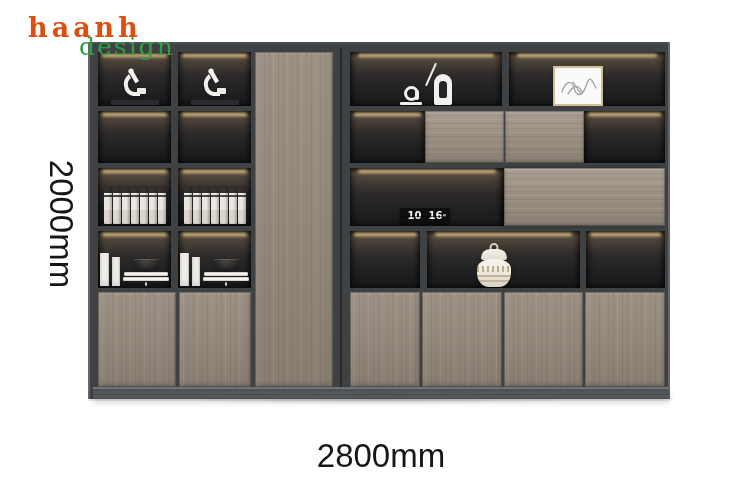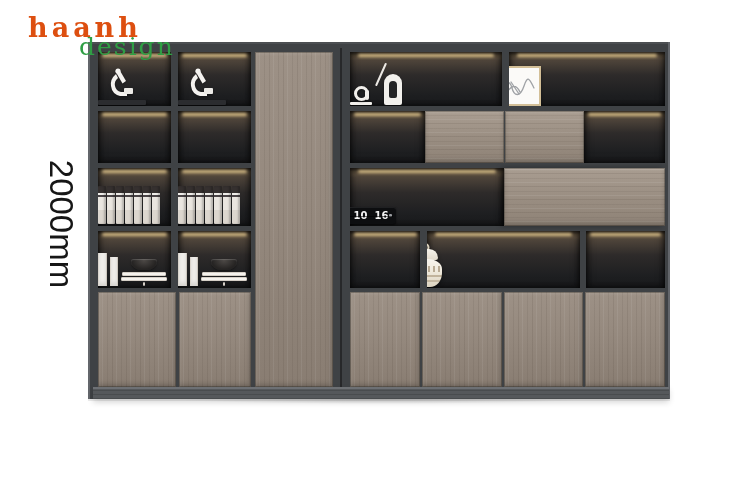--- a/index.html
+++ b/index.html
@@ -32,21 +32,21 @@
     box-shadow:inset 0 2px 0 rgba(255,255,255,.07), 0 2px 0 rgba(0,0,0,.08);}
   .cabinet > div{position:absolute;}
 
   
   .niche{background:linear-gradient(180deg,#55483a 0%,#6d5d48 6%,#4e443a 16%,
       #2e2b2a 42%,#1e1f21 78%,var(--interior-dark) 100%);
     box-shadow:inset 0 3px 5px rgba(0,0,0,.6),
       inset 5px 0 9px -4px rgba(0,0,0,.55),
       inset -5px 0 9px -4px rgba(0,0,0,.55),
       inset 0 -5px 8px -4px rgba(0,0,0,.5);
-    display:flex;align-items:flex-end;overflow:hidden;}
+    display:flex;align-items:flex-end;justify-content:center;overflow:hidden;}
   .niche::before{content:"";position:absolute;top:2px;left:5%;right:5%;height:3px;
     border-radius:2px;background:var(--led-glow);filter:blur(1.5px);opacity:.9;}
 
   
   .wood-v{background:
       repeating-linear-gradient(90deg,rgba(70,58,48,.12) 0 1px,rgba(0,0,0,0) 1px 4px,
         rgba(255,255,255,.07) 4px 5px,rgba(0,0,0,0) 5px 9px,
         rgba(60,50,42,.09) 9px 10px,rgba(0,0,0,0) 10px 14px),
       linear-gradient(180deg,#9d9186 0%,var(--wood) 45%,#897d72 100%);
     box-shadow:inset 0 0 0 1px rgba(40,36,32,.35),
@@ -146,20 +146,21 @@
 <body>
 
 <div class="stage">
 
   <div class="logo">
     <span class="logo-haanh">haanh</span>
     <span class="logo-design">design</span>
   </div>
 
   <div class="dim dim-left">2000mm</div>
+  <div class="dim dim-bottom">2800mm</div>
 
   <div class="cabinet">
 
     <div class="niche" style="left:8px;top:10px;width:73px;height:54px;">
       <div class="ornament microscope">
         <svg width="30" height="33" viewBox="0 0 30 33">
           <circle cx="11" cy="4" r="2.6" fill="#f8f7f5"></circle>
           <path d="M12 2 l-3.5 2.5 7 12 3.5 -2.5 z" fill="#f4f2ef"></path>
           <path d="M9 7 q-6 5 -5 12 q1 8 9 10 l7 0 0 -4 -6 0 q-5 -1 -6 -6 q-1 -5 3 -8 z" fill="#f4f2ef"></path>
           <rect x="17" y="21" width="9" height="6" rx="1" fill="#eceae6"></rect>

